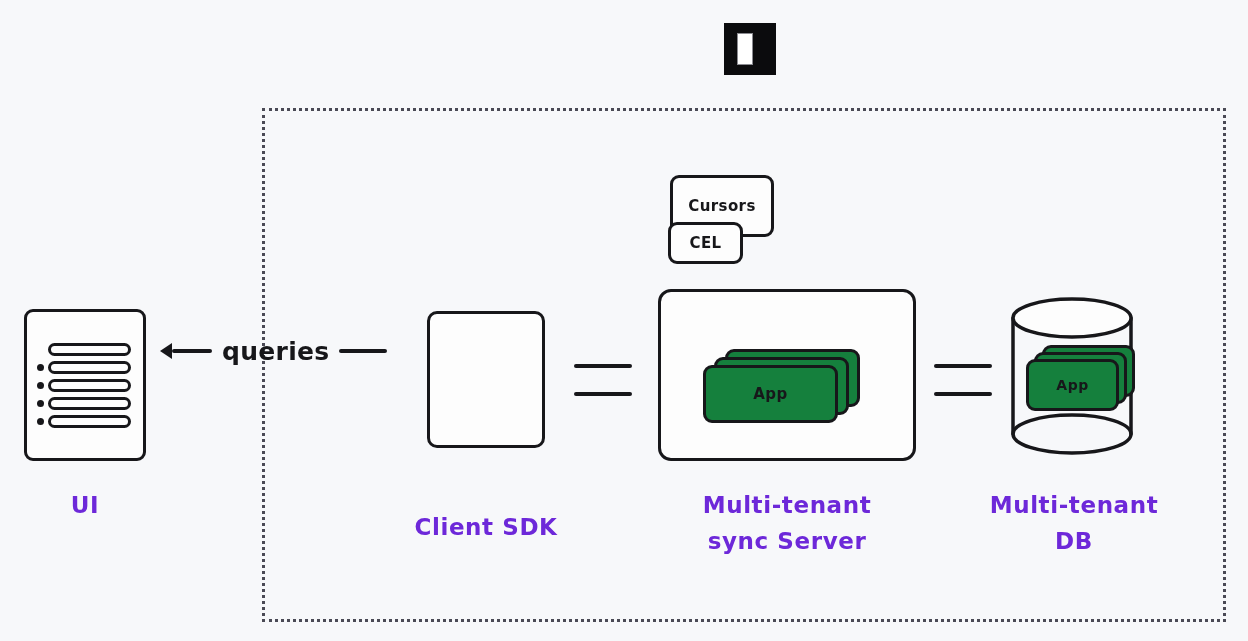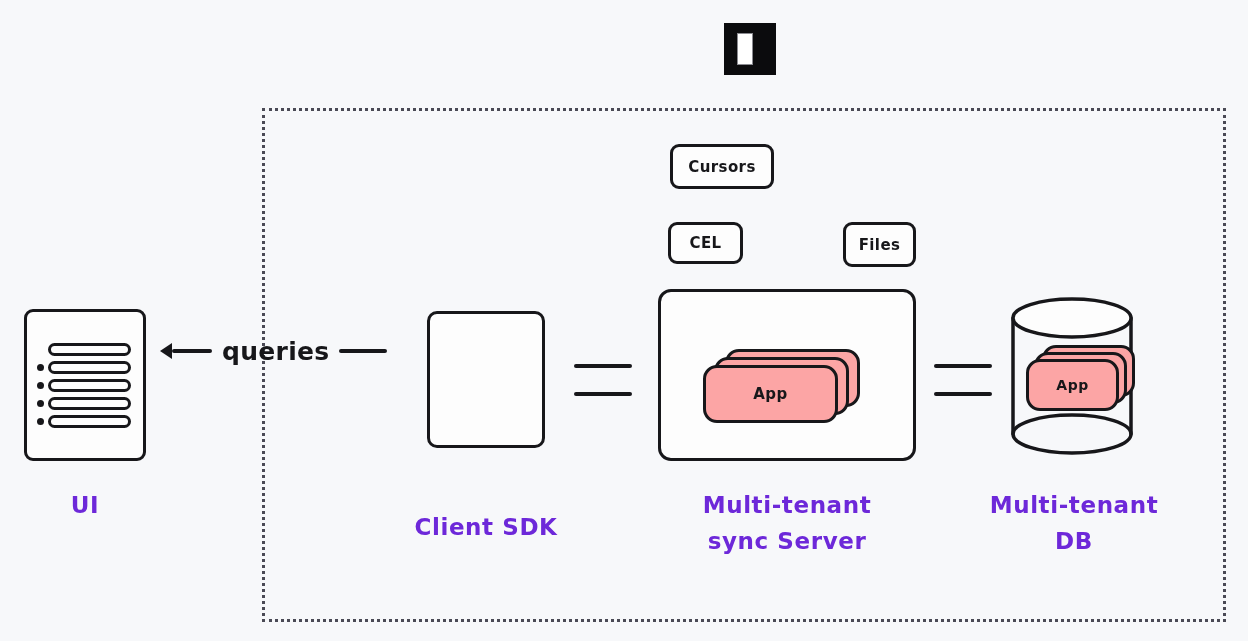--- a/index.html
+++ b/index.html
@@ -192,23 +192,23 @@
     height: 172px;
     border-radius: 13px;
   }
 
   
   .stack {
     position: absolute;
   }
   .card {
     position: absolute;
-    background: #fca5a5;
+    background: #15803d;
     border: 3px solid #17171a;
-    border-radius: 14px;
+    border-radius: 9px;
     box-sizing: border-box;
   }
   .card-front {
     display: flex;
     align-items: center;
     justify-content: center;
     font-family: "DejaVu Sans", sans-serif;
     font-weight: 700;
     color: #17171a;
     letter-spacing: .5px;
@@ -257,29 +257,26 @@
 <body>
 
 <div id="stage">
 
   <div class="logo">
     <div class="logo-bar"></div>
   </div>
 
   <div class="boundary"></div>
 
-  <div class="pill" style="left:670px; top:144px; width:104px; height:45px;">
+  <div class="pill" style="left:670px; top:175px; width:104px; height:62px;">
     <span>Cursors</span>
   </div>
 
   <div class="pill" style="left:668px; top:222px; width:75px; height:42px;align-items:center;">
     <span>CEL</span>
-  </div>
-  <div class="pill" style="left:843px; top:222px; width:73px; height:45px;">
-    <span>Files</span>
   </div>
 
   <div class="sketch" id="ui-card">
     <div class="ui-rows">
       <div class="ui-row">
         <span class="ui-dot hidden"></span>
         <span class="ui-bar"></span>
       </div>
       <div class="ui-row">
         <span class="ui-dot"></span>

